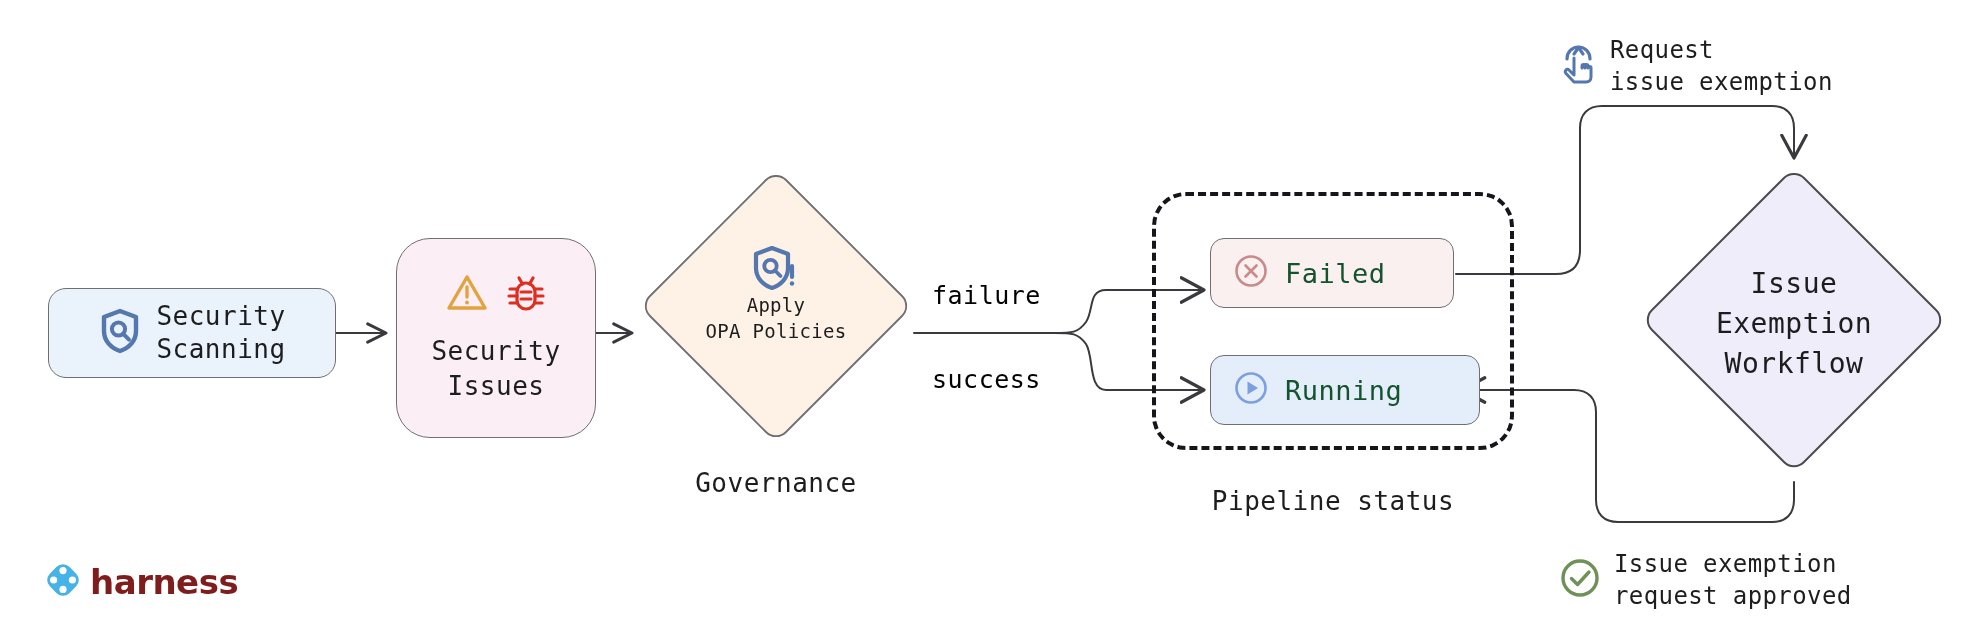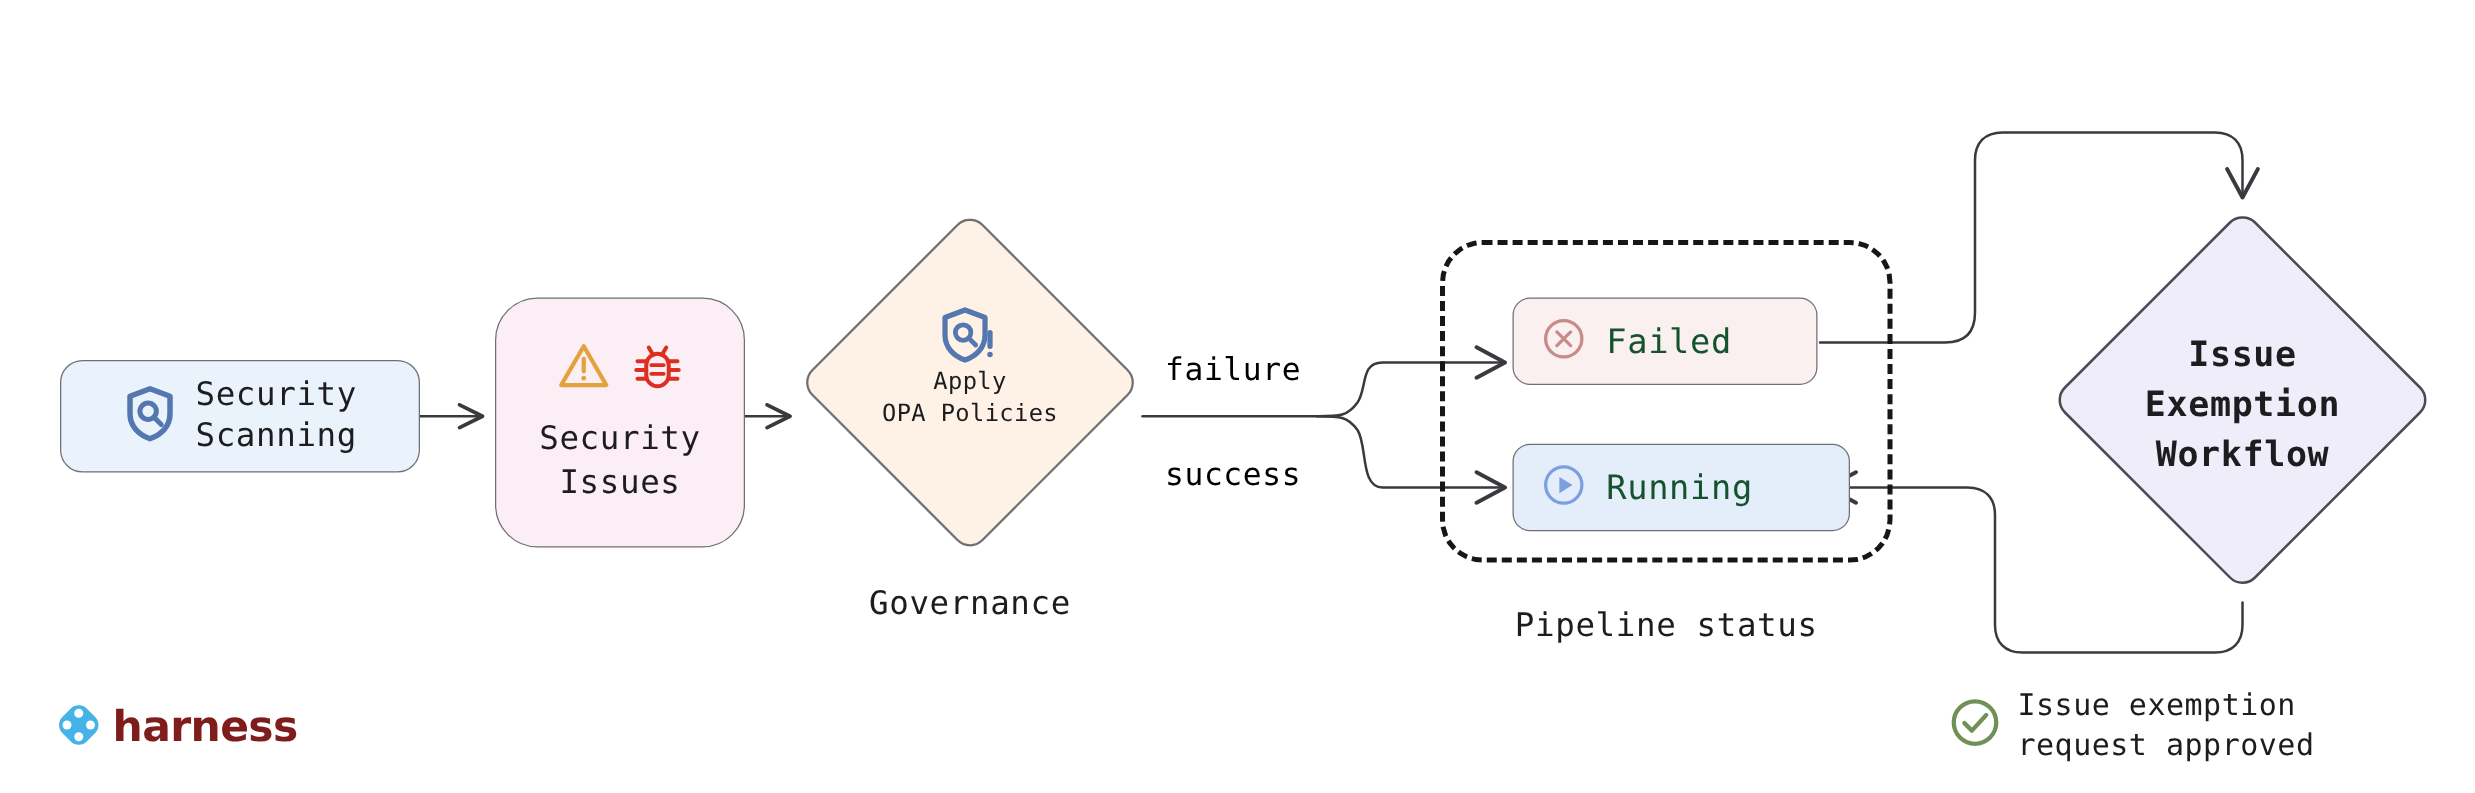--- a/index.html
+++ b/index.html
@@ -58,21 +58,21 @@
     position: absolute; left: 0; top: 0; width: 100%; height: 100%;
     display: flex; flex-direction: column; align-items: center; justify-content: center;
     text-align: center; color: #1d1d1f; z-index: 2;
   }
 
   #d-opa { left: 638px; top: 168px; width: 276px; height: 276px; }
   #d-opa .dlabel { gap: 6px; }
   #d-opa .dtext { font-size: 19px; line-height: 1.35; letter-spacing: 0.3px; margin-top: 26px; }
   #d-opa .dicon { position: absolute; top: 76px; left: 50%; transform: translateX(-50%); z-index: 3; }
 
-  #d-exempt { left: 1638px; top: 168px; width: 312px; height: 312px; font-weight: bold; }
+  #d-exempt { left: 1638px; top: 168px; width: 312px; height: 312px; }
   #d-exempt .dtext { font-size: 28px; line-height: 1.42; letter-spacing: 0.5px; }
 
   
   #n-failed {
     left: 1210px; top: 238px; width: 244px; height: 70px;
     background: #fbf0f0;
     border: 1.8px solid #6f6f73;
     border-radius: 14px;
     gap: 16px; padding-left: 22px; justify-content: flex-start;
   }
@@ -266,20 +266,35 @@
   <div class="diamond-wrap" id="d-exempt">
     <div class="dlabel">
       <div class="dtext">
         <div>Issue</div>
         <div>Exemption</div>
         <div>Workflow</div>
       </div>
     </div>
   </div>
 
+  <div class="annot" id="ann-request">
+    <span>
+      <svg width="40" height="44" viewBox="0 0 40 44" fill="none">
+        <path d="M9 17 C9 10 14 5 20.5 5 C27 5 32 10 32 17" stroke="#5577b0" stroke-width="3.2" stroke-linecap="round" fill="none"></path>
+        <path d="M16 12 L20.5 5.5 L25 12" stroke="#5577b0" stroke-width="3.2" stroke-linecap="round" stroke-linejoin="round" fill="none"></path>
+        <path d="M16 16 V33 L11 28 C9 26 6 29 8 31.5 L16 40 H28 C31 40 33 38 33 35 V26
+                 C33 24 30 24 30 26 M30 26 V24 C30 22 27 22 27 24 V26 M27 26 V24
+                 C27 22 24 22 24 24 V26" stroke="#5577b0" stroke-width="3" stroke-linecap="round" stroke-linejoin="round" fill="none"></path>
+      </svg>
+    </span>
+    <div class="atext">
+      <div>Request</div>
+      <div>issue exemption</div>
+    </div>
+  </div>
 
   <div class="annot" id="ann-approved">
     <span>
       <svg width="44" height="44" viewBox="0 0 44 44" fill="none">
         <circle cx="22" cy="22" r="17" stroke="#6f9157" stroke-width="3.4" fill="none"></circle>
         <path d="M13.5 22.5 L19.5 28.5 L31 16" stroke="#6f9157" stroke-width="3.4" stroke-linecap="round" stroke-linejoin="round" fill="none"></path>
       </svg>
     </span>
     <div class="atext">
       <div>Issue exemption</div>

